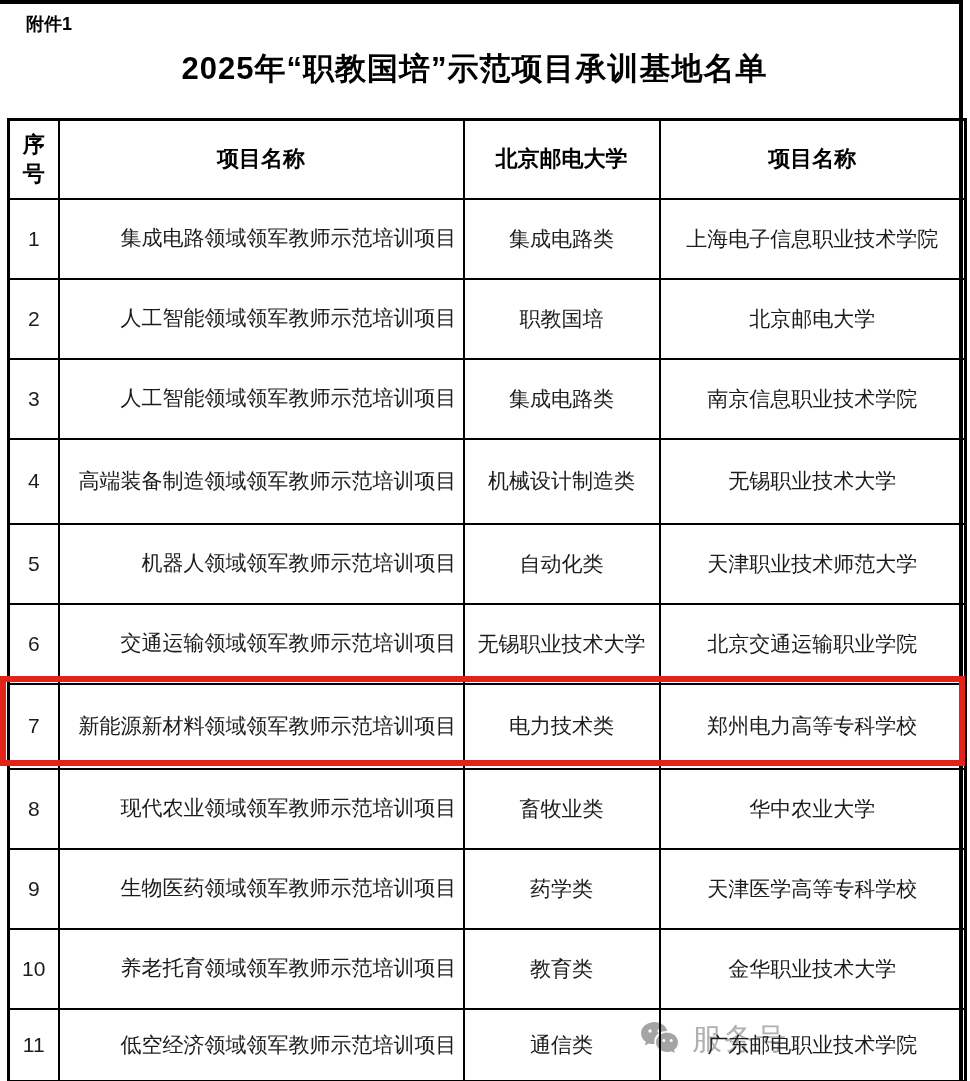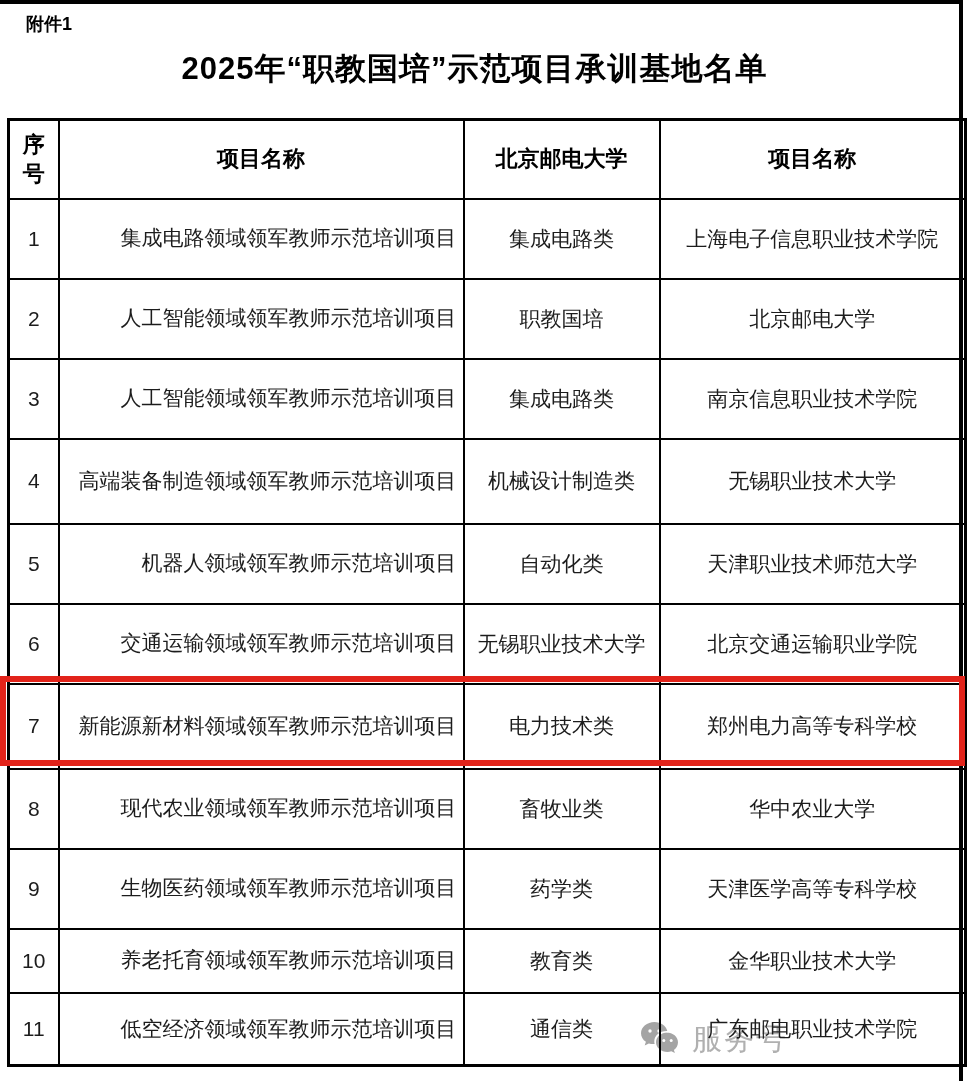--- a/index.html
+++ b/index.html
@@ -51,21 +51,21 @@
   }
   .base-table td{
     font-size:21px;color:#1c1c1c;
   }
   th.col-no{white-space:pre-line;line-height:1.35;}
   td.cell-no,td.cell-category,td.cell-base{text-align:center;}
   td.cell-project{text-align:right;padding:0 6px;line-height:1.45;font-family:Liberation Serif, serif;}
   tr.h-header{height:79px;}
   tr.h-normal{height:80px;}
   tr.h-tall{height:85px;}
-  tr.h-r10{height:64px;}
+  tr.h-r10{height:80px;}
   tr.h-last{height:73px;padding-left:48px;}
   
   .highlight-box{
     position:absolute;
     left:0;top:676px;
     width:965px;height:90px;
     border:6px solid #e2231a;
     box-sizing:border-box;
     z-index:3;
     pointer-events:none;

